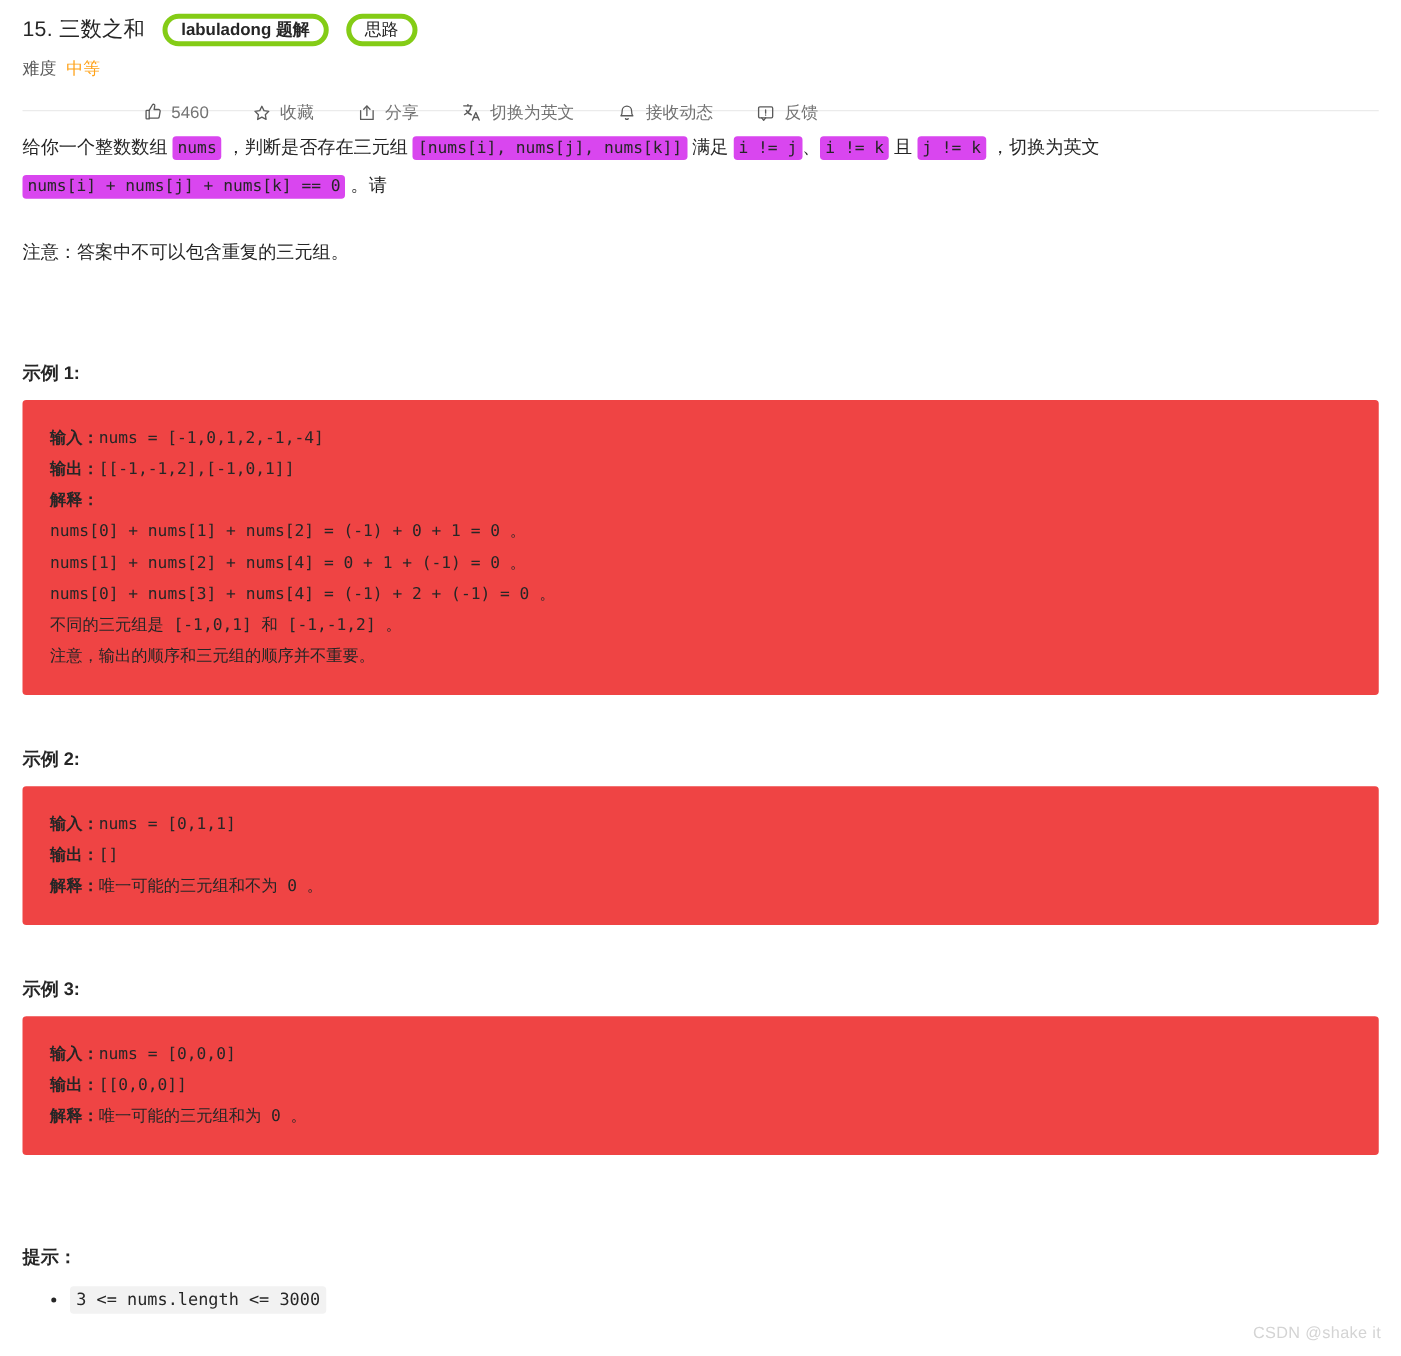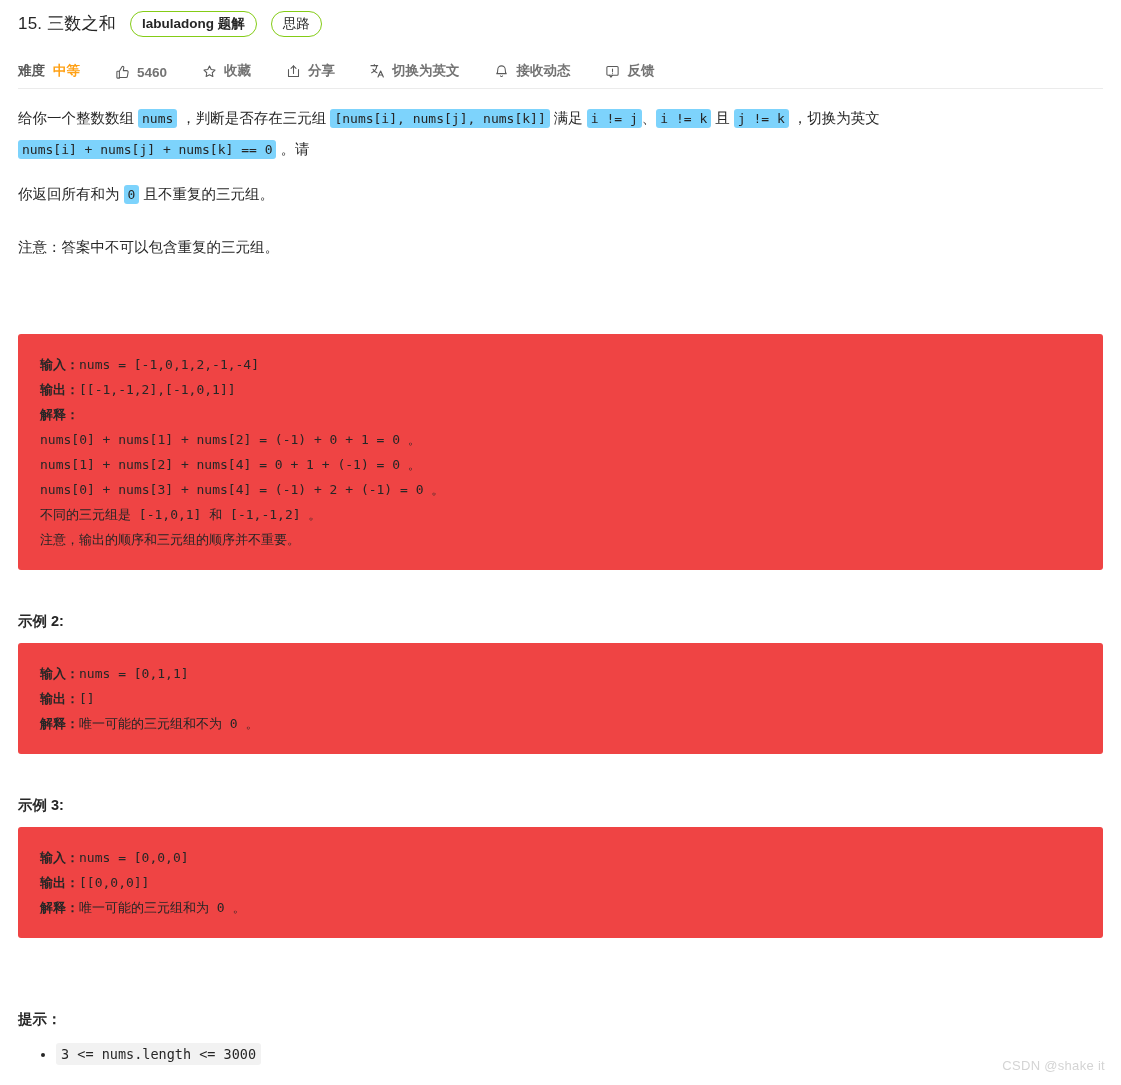--- a/index.html
+++ b/index.html
@@ -34,39 +34,38 @@
     font-weight: 400;
     color: #262626;
     white-space: nowrap;
     letter-spacing: .2px;
   }
   .tag-pill {
     display: inline-flex;
     align-items: center;
     height: 26px;
     padding: 0 11px;
-    border: 1px solid #84cc16;
+    border: 4px solid #84cc16;
     border-radius: 14px;
     font-size: 13.5px;
     color: #262626;
     background: #fff;
     white-space: nowrap;
     cursor: pointer;
   }
   .tag-pill.bold { font-weight: 700; }
 
   
   .toolbar {
     display: flex;
-    align-items: flex-end;
+    align-items: flex-start;
     height: 34px;
     margin-top: 10px;
     font-size: 13.5px;
     color: #4c4c4c;
-    font-weight: bold;
   }
   .tb-label-muted { color: #595959; }
   .tb-difficulty {
     color: #ffa116;
     margin-left: 8px;
     margin-right: 34px;
   }
   .tb-item {
     display: flex;
     align-items: center;
@@ -104,21 +103,21 @@
     color: #262626;
     margin: 0 0 0 0;
   }
   .para + .para { margin-top: 14px; }
   .para.note { margin-top: 22px; }
   .para b { font-weight: 400; }
 
   code.chip {
     font-family: "DejaVu Sans Mono", "Liberation Mono", monospace;
     font-size: 13px;
-    background: #7dd3fc;
+    background: #d946ef;
     border-radius: 3px;
     padding: 2px 4px;
     color: #262626;
     white-space: nowrap;
   }
 
   
   .ex-heading {
     font-size: 14.5px;
     font-weight: 700;
@@ -265,27 +264,27 @@
     </div>
 
   </div>
 
   <div class="divider"></div>
 
   <div class="content">
 
     <p class="para"><span>给你一个整数数组 </span><code class="chip">nums</code><span> ，判断是否存在三元组 </span><code class="chip">[nums[i], nums[j], nums[k]]</code><span> 满足 </span><code class="chip">i != j</code><span>、</span><code class="chip">i != k</code><span> 且 </span><code class="chip">j != k</code><span> ，切换为英文 </span><code class="chip">nums[i] + nums[j] + nums[k] == 0</code><span> 。请</span></p>
 
-    <p class="para"><span>你返回所有和为 </span><code class="chip">0</code><span> 且不重复的三元组。</span></p>
 
     <p class="para note"><b>注意：</b><span>答案中不可以包含重复的三元组。</span></p>
 
     <div class="spacer-lg"></div>
 
     <div class="ex-block">
+      <div class="ex-heading">示例 1:</div>
       <pre class="codeblock"><b>输入：</b><span>nums = [-1,0,1,2,-1,-4]</span>
 <b>输出：</b><span>[[-1,-1,2],[-1,0,1]]</span>
 <b>解释：</b><span></span>
 <span>nums[0] + nums[1] + nums[2] = (-1) + 0 + 1 = 0 。</span>
 <span>nums[1] + nums[2] + nums[4] = 0 + 1 + (-1) = 0 。</span>
 <span>nums[0] + nums[3] + nums[4] = (-1) + 2 + (-1) = 0 。</span>
 <span>不同的三元组是 [-1,0,1] 和 [-1,-1,2] 。</span>
 <span>注意，输出的顺序和三元组的顺序并不重要。</span></pre>
     </div>
 

